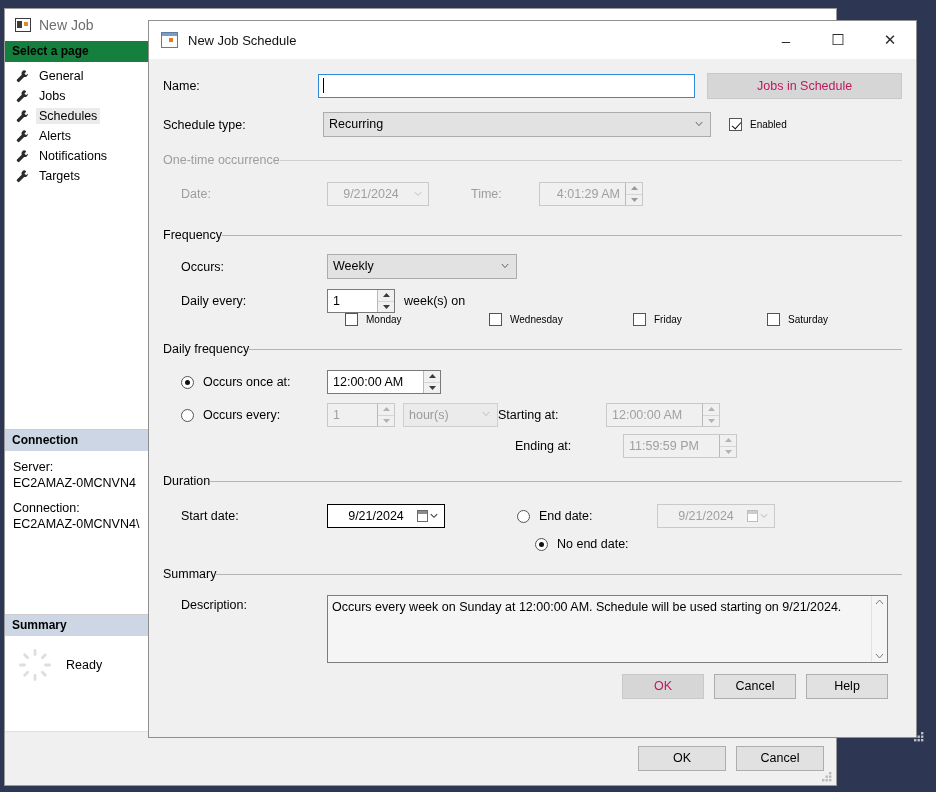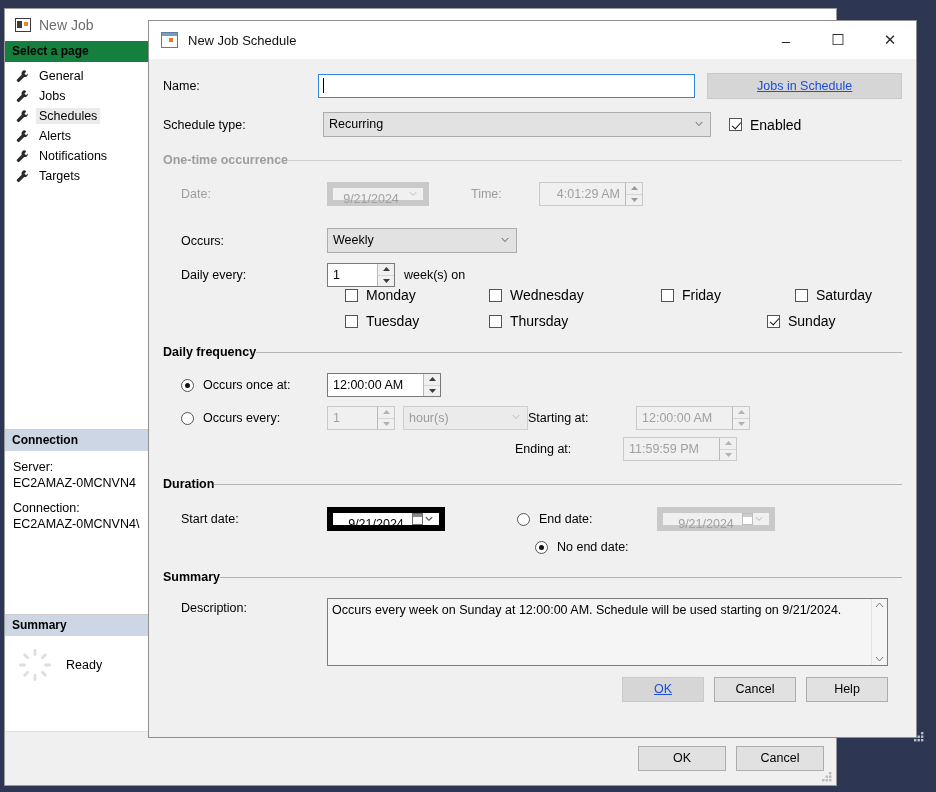--- a/index.html
+++ b/index.html
@@ -153,21 +153,21 @@
     height: 25px;
     min-width: 88px;
     font-family: "Liberation Sans", sans-serif;
     font-size: 12.5px;
     color: #000;
     padding: 0 10px;
     line-height: 23px;
     text-align: center;
     cursor: default;
   }
-  .btn.disabled { color: #1d4ed8; background: #d6d6d6; border-color: #c9c9c9; text-decoration: underline; }
+  .btn.disabled { color: #be185d; background: #d6d6d6; border-color: #c9c9c9; }
   #parent-ok { margin-right: 10px; }
   .grip {
     position: absolute;
     right: 3px; bottom: 2px;
     width: 13px; height: 13px;
   }
 
   
   #dialog {
     position: absolute;
@@ -247,21 +247,21 @@
   .combo.disabled { color: #9b9b9b; background: #ebebeb; border-color: #cfcfcf; }
   .combo .chev {
     position: absolute;
     right: 7px; top: 50%;
     width: 8px; height: 8px;
     margin-top: -5px;
   }
 
   .datebox {
     background: #ffffff;
-    border: 6px solid #000000;
+    border: 1px solid #000000;
     height: 24px;
     font-size: 12.5px;
     line-height: 22px;
     padding: 0 26px 0 6px;
     position: relative;
     text-align: center;
   }
   .datebox.disabled { background: #f0f0f0; border-color: #c9c9c9; color: #a0a0a0; }
   .datebox .dd-chev {
     position: absolute; right: 6px; top: 50%;
@@ -314,21 +314,20 @@
 
   .group {
     position: relative;
     margin-top: 8px;
   }
   .group-head {
     display: flex;
     align-items: center;
     font-size: 12.5px;
     color: #000;
-    font-weight: bold;
   }
   .group-head.dim { color: #9d9d9d; }
   .group-head .line {
     flex: 1;
     height: 1px;
     background: #b4b4b4;
   }
   .group-head.dim .line { background: #cfcfcf; }
 
   .cb {
@@ -358,21 +357,21 @@
     flex: none;
   }
   .rb.checked::after {
     content: "";
     position: absolute;
     left: 3px; top: 3px;
     width: 5px; height: 5px;
     border-radius: 50%;
     background: #111;
   }
-  .check-item { display: flex; align-items: center; gap: 8px; font-size: 14px; }
+  .check-item { display: flex; align-items: center; gap: 8px; font-size: 10px; }
   .radio-item { display: flex; align-items: center; gap: 9px; font-size: 12.5px; }
 
   #desc-box {
     background: #f5f5f5;
     border: 1px solid #7d7d7d;
     height: 68px;
     position: relative;
     font-size: 12.5px;
     padding: 3px 20px 0 4px;
     line-height: 16px;
@@ -578,20 +577,24 @@
                 <svg width="7" height="4" viewBox="0 0 7 4">
                   <path d="M3.5 4L0 0h7z" fill="#9a9a9a"></path>
                 </svg>
               </span>
           </span>
         </div>
       </div>
     </div>
 
     <div class="group" style="margin-top:22px">
+      <div class="group-head">
+        <span>Frequency</span>
+        <span class="line"></span>
+      </div>
 
       <div class="row" style="margin-top:12px">
         <div class="field-label" style="width:164px;padding-left:18px">Occurs:</div>
         <div class="combo" style="width:190px">
           <span>Weekly</span>
           <svg class="chev" viewBox="0 0 10 8">
               <path d="M1 1.5L5 6 9 1.5" stroke="#5b5b5b" stroke-width="1.2" fill="none"></path>
             </svg>
         </div>
       </div>
@@ -614,49 +617,34 @@
           </span>
         </div>
         <span class="field-label" style="margin-left:9px">week(s) on</span>
       </div>
 
       <div class="row" style="padding-left:182px">
         <div class="check-item" style="width:144px">
           <span class="cb"></span>
           <span>Monday</span>
         </div>
-        <div class="check-item" style="width:172px">
+        <div class="check-item" style="width:144px">
           <span class="cb"></span>
           <span>Wednesday</span>
         </div>
         <div class="check-item" style="width:134px">
           <span class="cb"></span>
           <span>Friday</span>
         </div>
         <div class="check-item">
           <span class="cb"></span>
           <span>Saturday</span>
         </div>
       </div>
 
-      <div class="row" style="margin-top:10px;padding-left:182px">
-        <div class="check-item" style="width:144px">
-          <span class="cb"></span>
-          <span>Tuesday</span>
-        </div>
-        <div class="check-item" style="width:144px">
-          <span class="cb"></span>
-          <span>Thursday</span>
-        </div>
-        <div class="check-item" style="width:134px"></div>
-        <div class="check-item">
-          <span class="cb checked"></span>
-          <span>Sunday</span>
-        </div>
-      </div>
     </div>
 
     <div class="group" style="margin-top:16px">
       <div class="group-head">
         <span>Daily frequency</span>
         <span class="line"></span>
       </div>
 
       <div class="row" style="margin-top:14px">
         <div class="radio-item" style="width:164px;padding-left:18px">
@@ -693,21 +681,21 @@
                   <path d="M3.5 0L7 4H0z" fill="#b3b3b3"></path>
                 </svg>
               </span>
             <span class="sb">
                 <svg width="7" height="4" viewBox="0 0 7 4">
                   <path d="M3.5 4L0 0h7z" fill="#b3b3b3"></path>
                 </svg>
               </span>
           </span>
         </div>
-        <div class="combo disabled" style="width:125px;margin-left:8px;height:24px;line-height:22px">
+        <div class="combo disabled" style="width:95px;margin-left:8px;height:24px;line-height:22px">
           <span>hour(s)</span>
           <svg class="chev" viewBox="0 0 10 8">
               <path d="M1 1.5L5 6 9 1.5" stroke="#bcbcbc" stroke-width="1.2" fill="none"></path>
             </svg>
         </div>
         <div class="field-label" style="width:108px">Starting at:</div>
         <div class="spin-wrap disabled" style="width:114px">
           <span class="val ctr">12:00:00 AM</span>
           <span class="spin-btns">
             <span class="sb">

